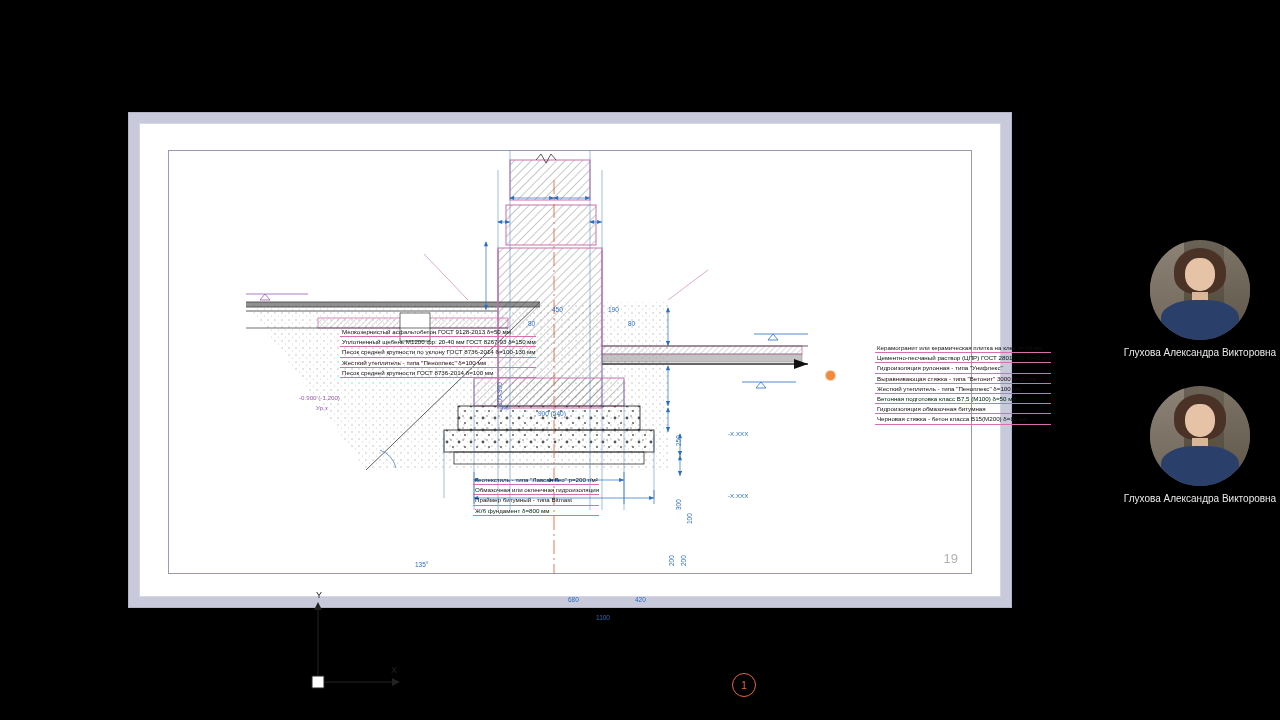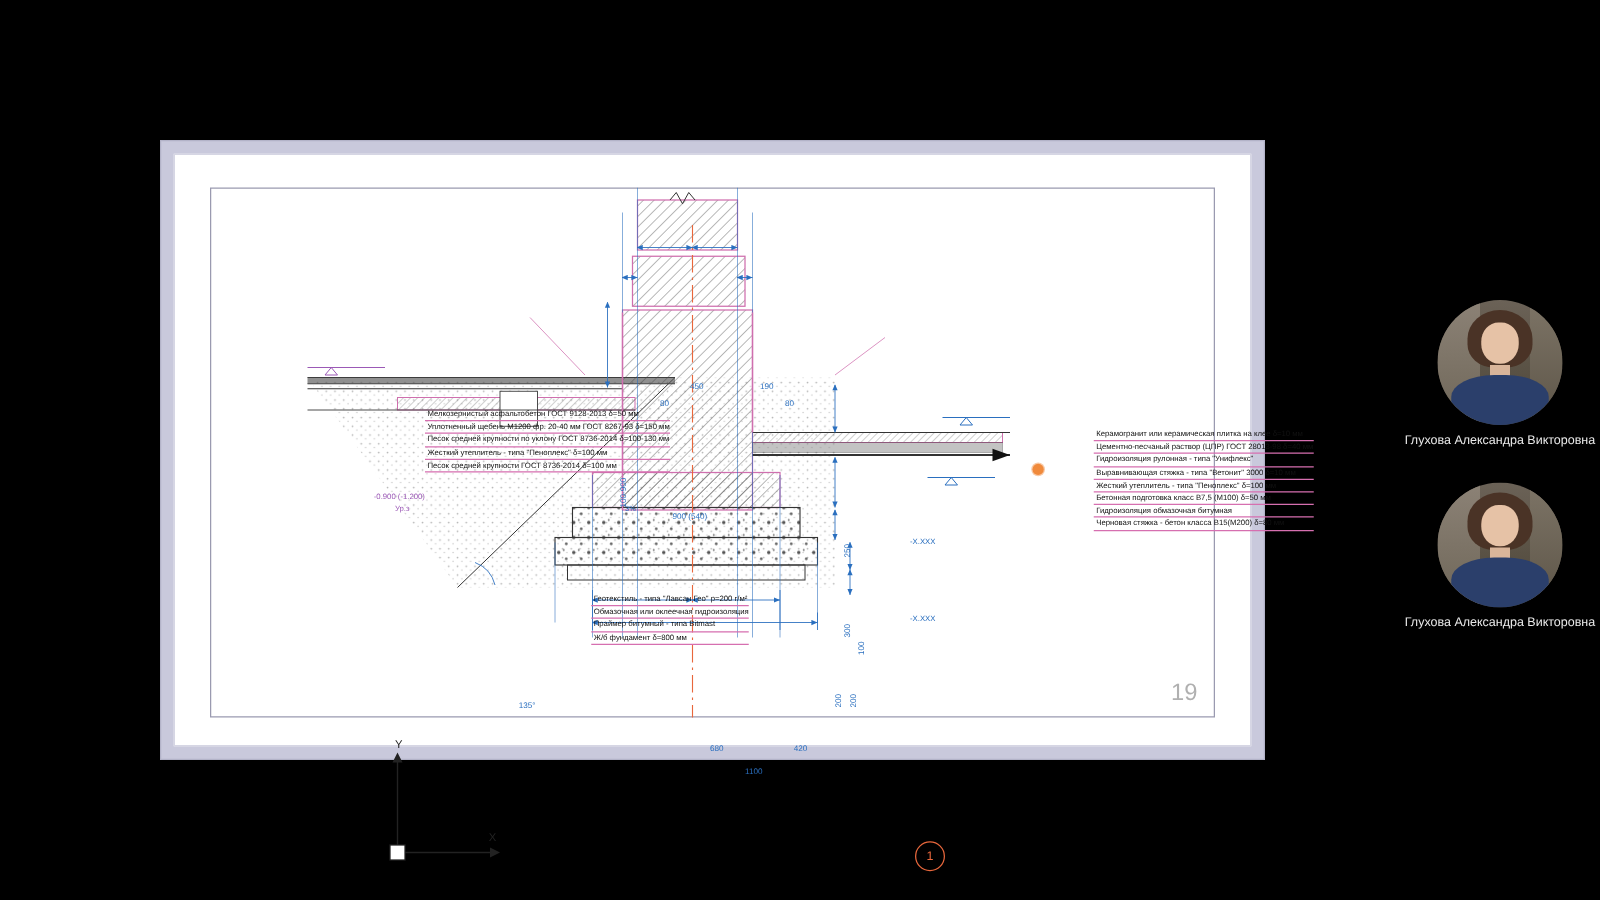--- a/index.html
+++ b/index.html
@@ -6,21 +6,21 @@
   body{width:1280px;height:720px;overflow:hidden;font-family:"Liberation Sans",sans-serif;}
   #stage{position:relative;width:1280px;height:720px;background:#000;}
 
   
   #slide-frame{position:absolute;left:128px;top:112px;width:884px;height:496px;background:#c9c9dc;
     border:1px solid #b3b3c8;box-sizing:border-box;padding:10px;}
   #slide-page{position:relative;width:100%;height:100%;background:#ffffff;box-sizing:border-box;
     border:1px solid #d6d6e4;}
   #sheet-border{position:absolute;left:28px;top:26px;right:28px;bottom:22px;border:1px solid #9a9ab0;}
 
-  #slide-number{position:absolute;right:42px;bottom:30px;color:#b0b0b0;font-size:19px;}
+  #slide-number{position:absolute;right:42px;bottom:30px;color:#b0b0b0;font-size:13px;}
 
   
   #drawing{position:absolute;left:28px;top:26px;width:828px;height:448px;}
   svg{display:block;}
 
   
   .callout{position:absolute;font-size:6.2px;line-height:9.2px;color:#111;white-space:nowrap;}
   .callout div{border-bottom:0.6px solid #d66fb0;padding-left:2px;}
   #callout-left{left:200px;top:203px;}
   #callout-right{left:735px;top:219px;}

